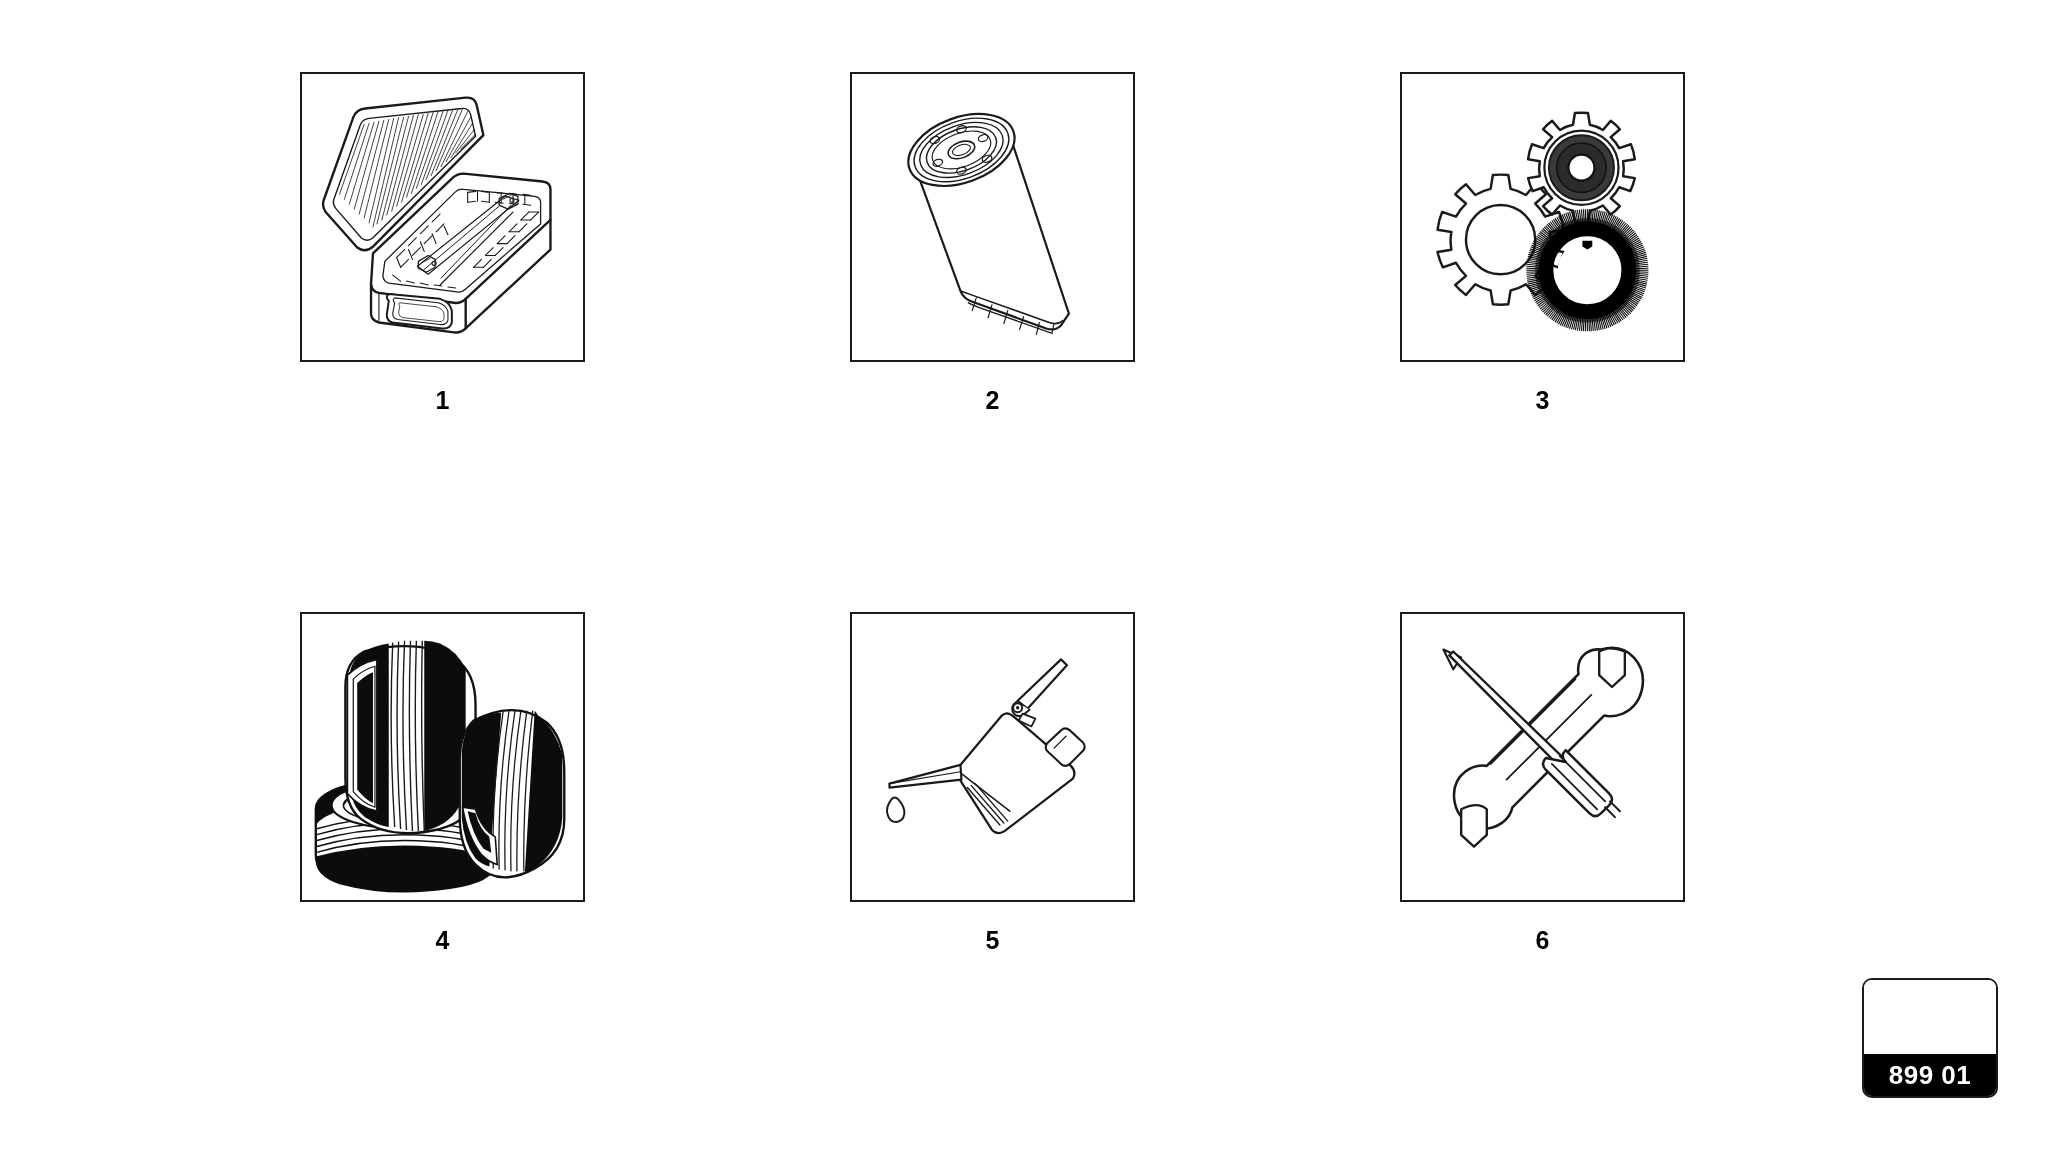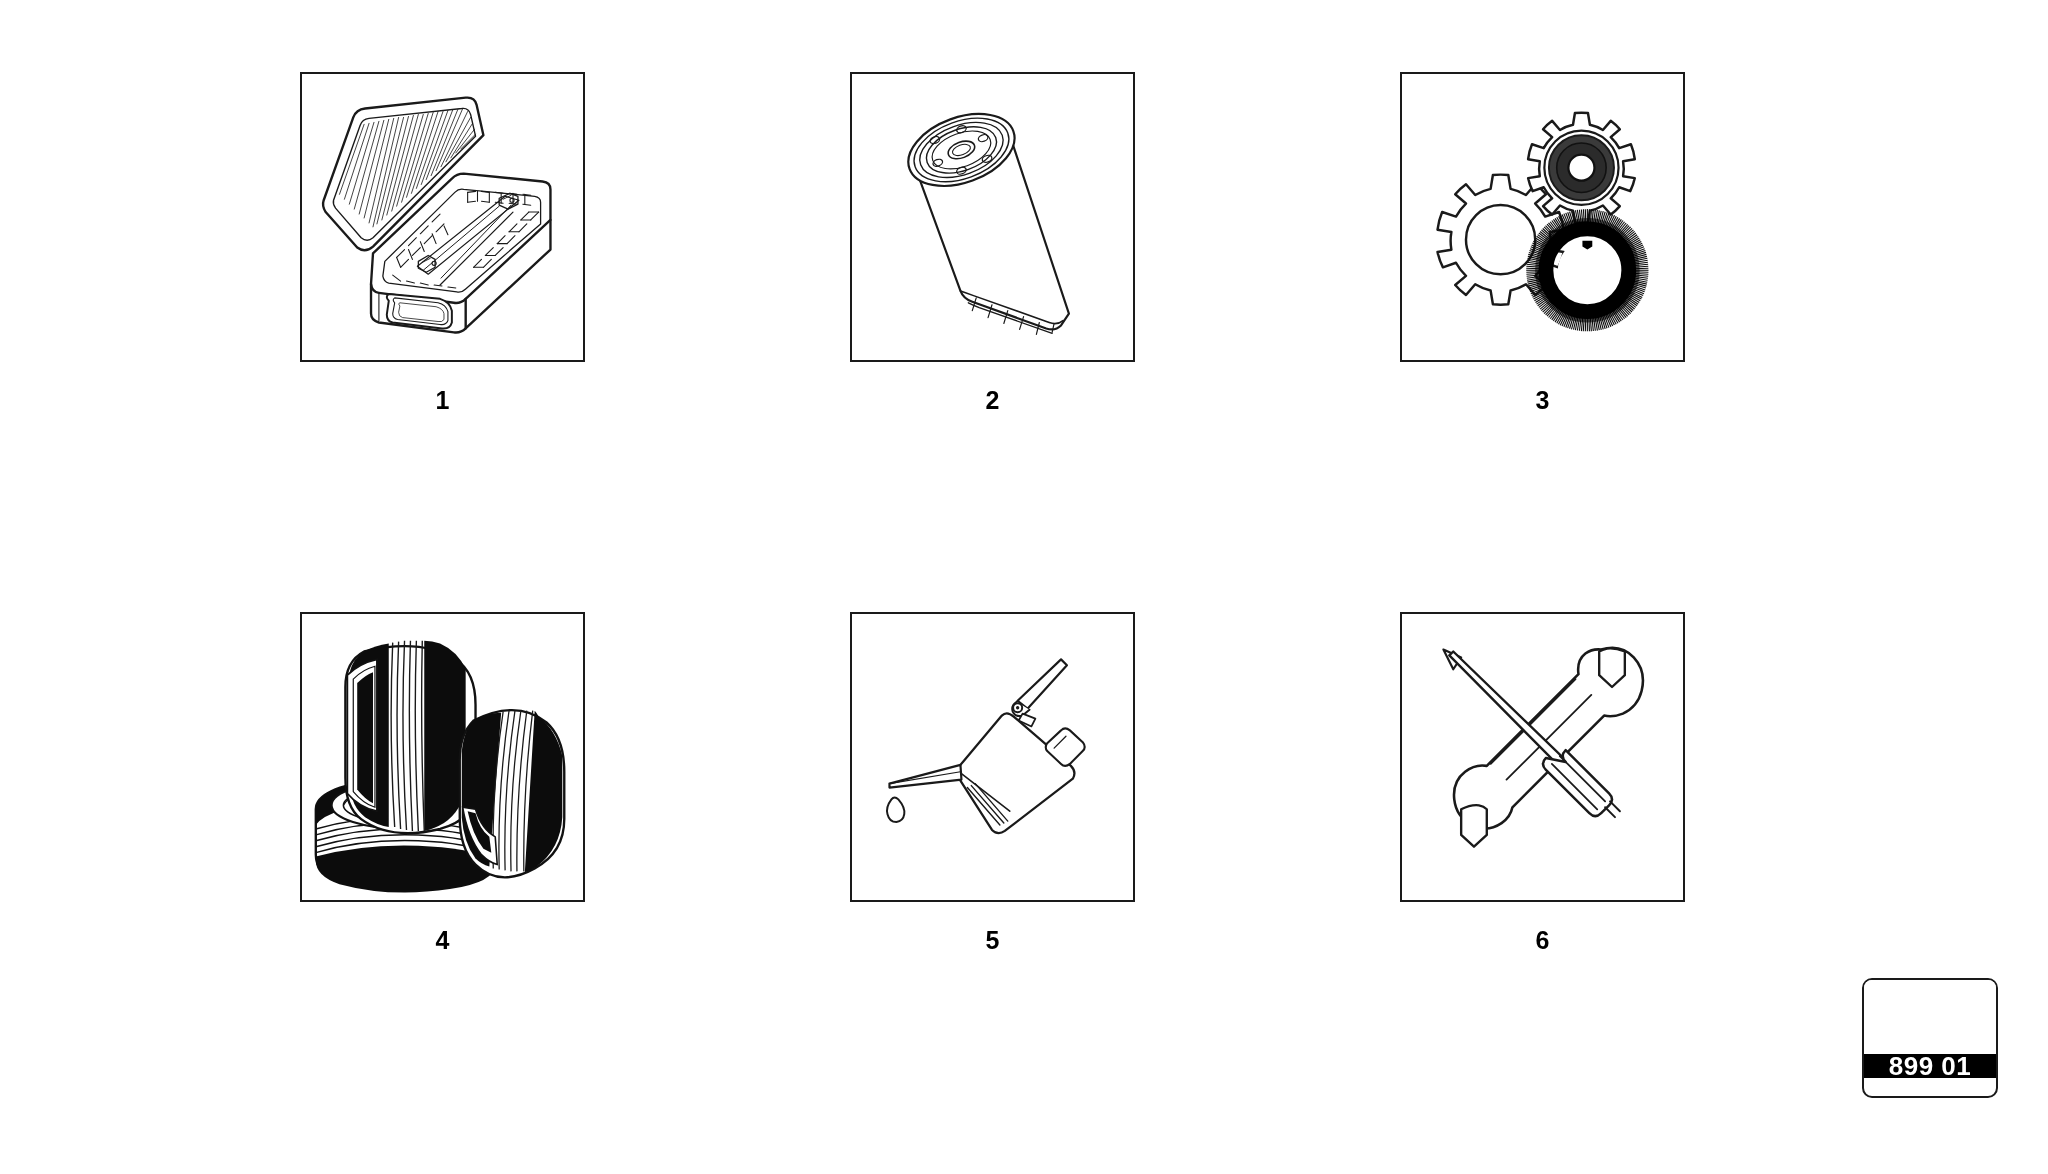--- a/index.html
+++ b/index.html
@@ -82,21 +82,21 @@
     border-radius: 10px;
     box-sizing: border-box;
     background: #ffffff;
     overflow: hidden;
   }
   .code-tag-blank {
     height: 74px;
     background: #ffffff;
   }
   .code-tag-band {
-    height: 24px;
+    height: 42px;
     background: #000000;
     color: #ffffff;
     font-size: 26px;
     font-weight: bold;
     display: flex;
     align-items: center;
     justify-content: center;
     letter-spacing: 0.5px;
     font-family: "Liberation Sans", sans-serif;
   }

